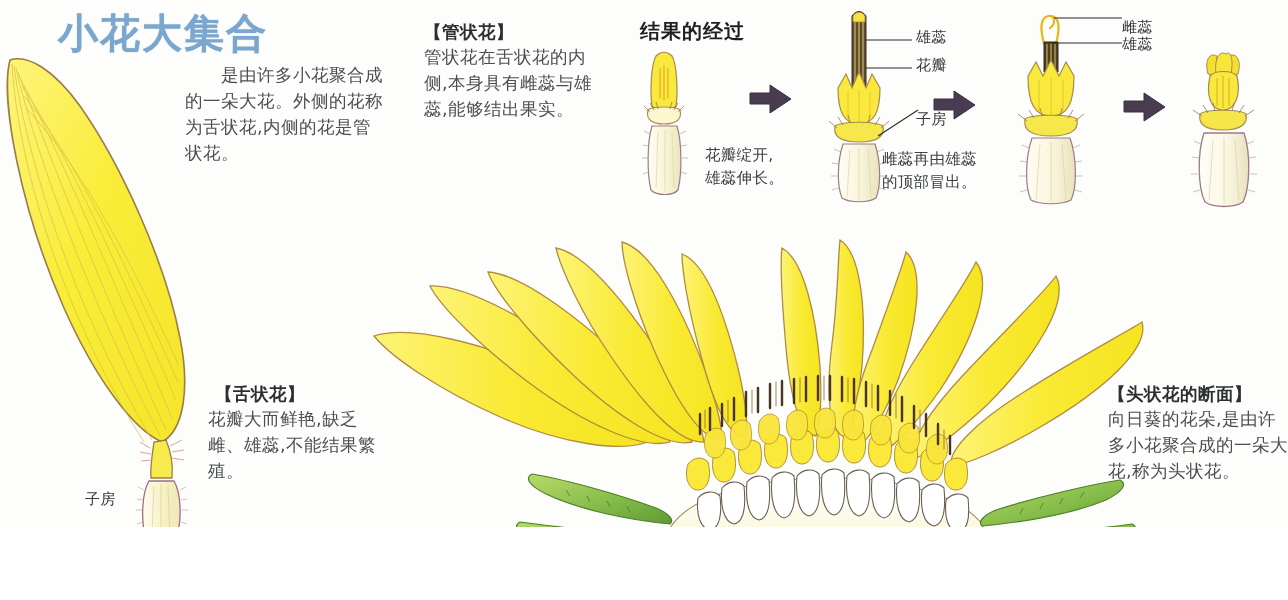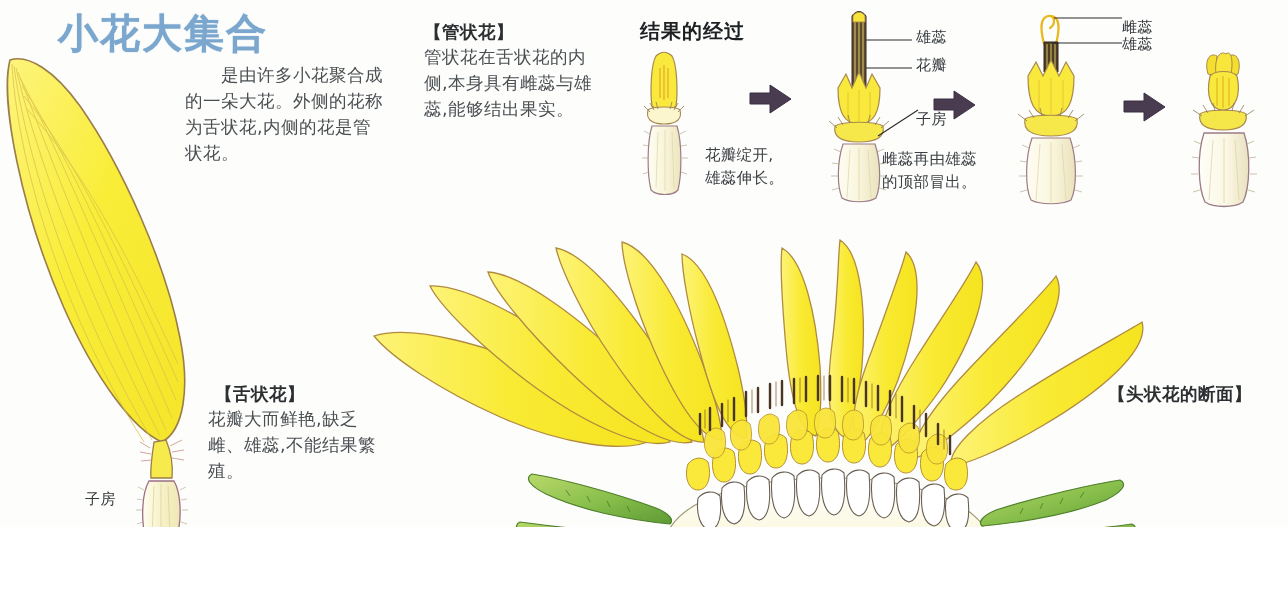--- a/index.html
+++ b/index.html
@@ -582,17 +582,18 @@
     </g>
     <g stroke="#ffffff" stroke-width="1.6" opacity=".75">
       <line x1="440" y1="356" x2="436" y2="366"></line>
       <line x1="462" y1="360" x2="459" y2="370"></line>
     </g>
 
     <path d="M416 348 C 440 360, 470 360, 492 348 C 478 338, 430 338, 416 348 Z" fill="#fbfbe6" stroke="#b7bd7e" stroke-width="1"></path>
   </svg>
 
   <div class="abs head-label" style="left:1108px;top:382px;">【头状花的断面】</div>
+  <div class="abs body-text" style="left:1108px;top:406px;width:180px;">向日葵的花朵,是由许多小花聚合成的一朵大花,称为头状花。</div>
 
   <div class="rule"></div>
   <div class="pagenum">228</div>
 
 </div>
 
 </body></html>

